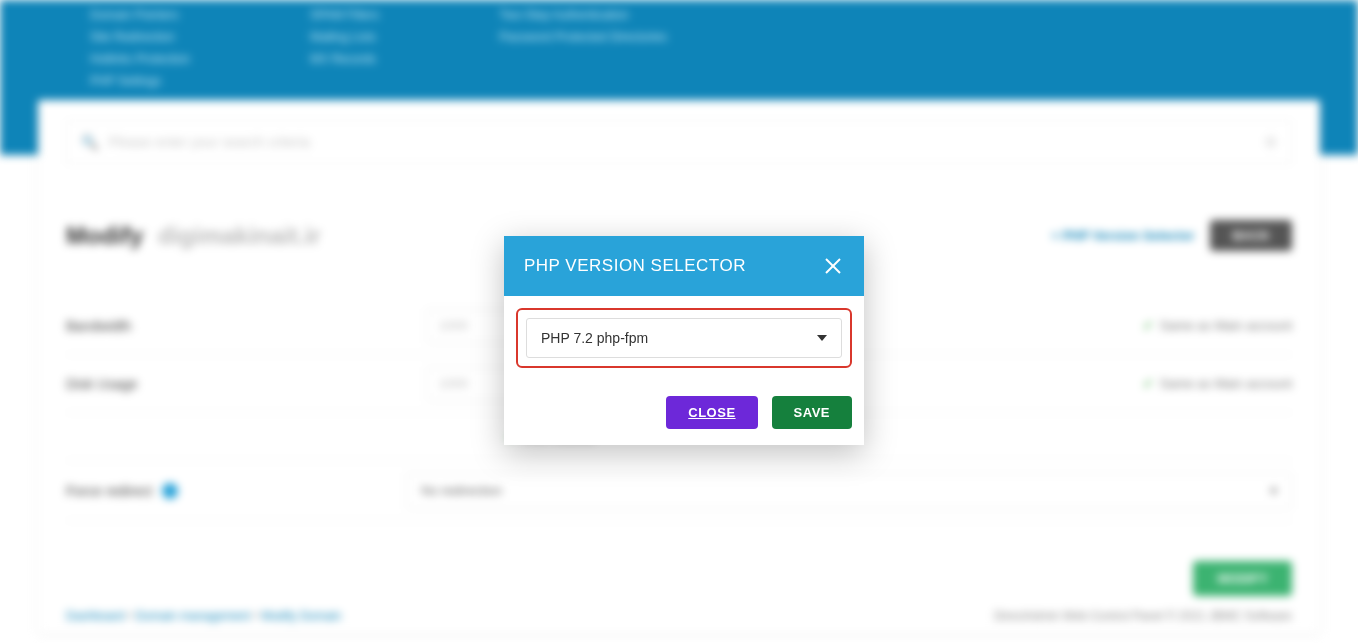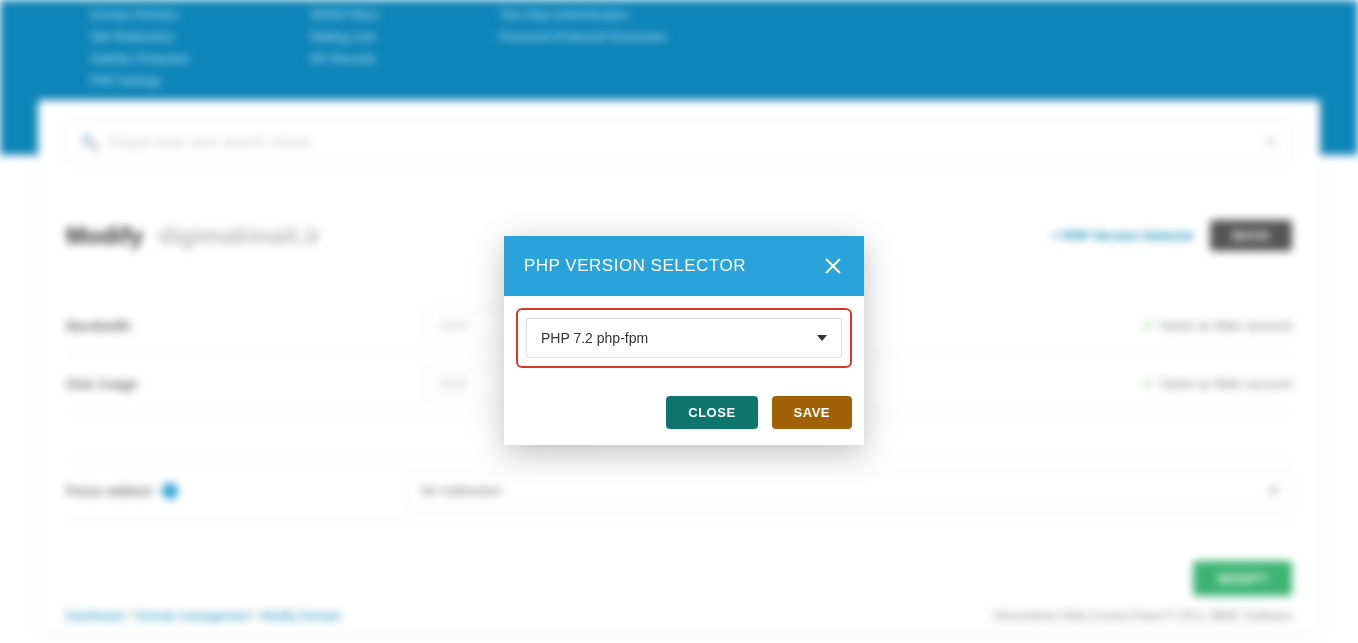--- a/index.html
+++ b/index.html
@@ -159,22 +159,22 @@
   }
   .btn {
     border: none;
     padding: 9px 22px;
     border-radius: 4px;
     font-size: 13px;
     font-weight: 700;
     letter-spacing: 0.5px;
     cursor: pointer;
   }
-  .btn-grey { background: #0f766e; color: #fff; }
-  .btn-blue { background: #a16207; color: #fff; }
+  .btn-grey { background: #6d28d9; color: #fff; text-decoration: underline; }
+  .btn-blue { background: #15803d; color: #fff; }
 </style>
 </head>
 <body>
 
 <div class="bg">
   <div class="topbar">
     <div class="cols">
       <div class="col">
         <span>Domain Pointers</span>
         <span>Site Redirection</span>

